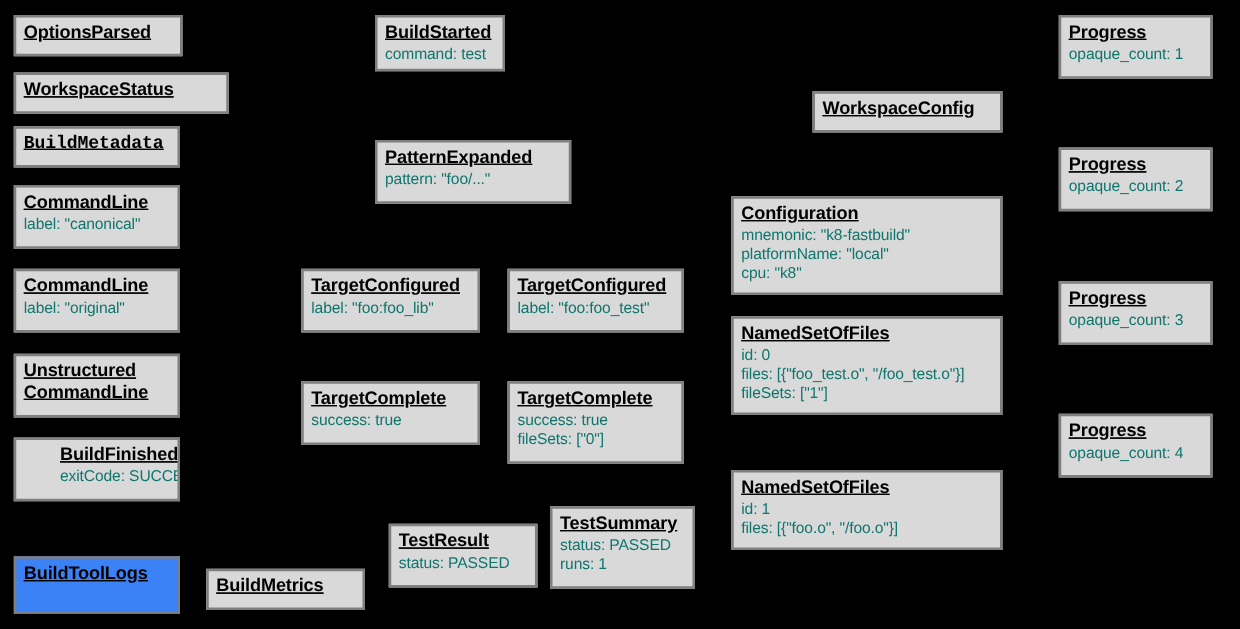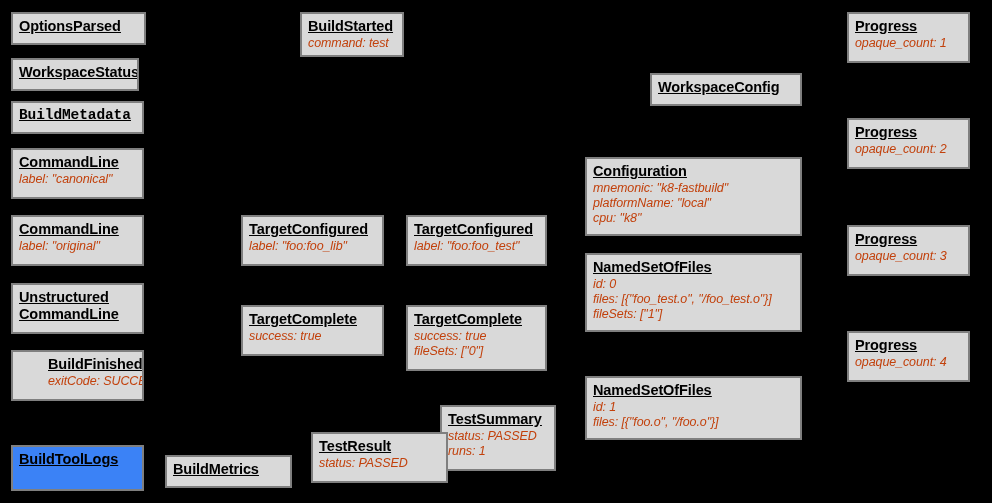--- a/index.html
+++ b/index.html
@@ -36,25 +36,24 @@
   .node-title .tline {
     display: block;
     text-decoration: underline;
   }
   .node-fields {
     margin-top: 1px;
   }
   .node-field {
     font-size: 12.5px;
     font-weight: normal;
-    color: #c2410c;
+    color: #0f766e;
     line-height: 15px;
     white-space: pre;
     letter-spacing: -0.1px;
-    font-style: italic;
   }
 </style>
 </head>
 <body>
 
 <div id="canvas" style="width: 992px; height: 503px; background: rgb(0, 0, 0);">
     <div class="node" style="left: 11px; top: 12px; width: 135px; height: 33px; background: rgb(217, 217, 217); border-color: rgb(127, 127, 127);">
       <div class="node-title"><span class="tline">OptionsParsed</span></div>
     </div>
     <div class="node" style="left: 300px; top: 12px; width: 104px; height: 45px; background: rgb(217, 217, 217); border-color: rgb(127, 127, 127);">
@@ -62,28 +61,34 @@
       <div class="node-fields">
         <div class="node-field">command: test</div>
       </div>
     </div>
     <div class="node" style="left: 847px; top: 12px; width: 123px; height: 51px; background: rgb(217, 217, 217); border-color: rgb(127, 127, 127);">
       <div class="node-title"><span class="tline">Progress</span></div>
       <div class="node-fields">
         <div class="node-field">opaque_count: 1</div>
       </div>
     </div>
-    <div class="node" style="left: 11px; top: 58px; width: 128px; height: 33px; background: rgb(217, 217, 217); border-color: rgb(127, 127, 127);">
+    <div class="node" style="left: 11px; top: 58px; width: 172px; height: 33px; background: rgb(217, 217, 217); border-color: rgb(127, 127, 127);">
       <div class="node-title"><span class="tline">WorkspaceStatus</span></div>
     </div>
     <div class="node" style="left: 650px; top: 73px; width: 152px; height: 33px; background: rgb(217, 217, 217); border-color: rgb(127, 127, 127);">
       <div class="node-title"><span class="tline">WorkspaceConfig</span></div>
     </div>
     <div class="node" style="left: 11px; top: 101px; width: 133px; height: 33px; background: rgb(217, 217, 217); border-color: rgb(127, 127, 127); font-family: Liberation Mono, monospace;">
       <div class="node-title"><span class="tline">BuildMetadata</span></div>
+    </div>
+    <div class="node" style="left: 300px; top: 112px; width: 157px; height: 51px; background: rgb(217, 217, 217); border-color: rgb(127, 127, 127);">
+      <div class="node-title"><span class="tline">PatternExpanded</span></div>
+      <div class="node-fields">
+        <div class="node-field">pattern: "foo/..."</div>
+      </div>
     </div>
     <div class="node" style="left: 847px; top: 118px; width: 123px; height: 51px; background: rgb(217, 217, 217); border-color: rgb(127, 127, 127);">
       <div class="node-title"><span class="tline">Progress</span></div>
       <div class="node-fields">
         <div class="node-field">opaque_count: 2</div>
       </div>
     </div>
     <div class="node" style="left: 11px; top: 148px; width: 133px; height: 51px; background: rgb(217, 217, 217); border-color: rgb(127, 127, 127);">
       <div class="node-title"><span class="tline">CommandLine</span></div>
       <div class="node-fields">
@@ -165,21 +170,21 @@
         <div class="node-field">files: [{"foo.o", "/foo.o"}]</div>
       </div>
     </div>
     <div class="node" style="left: 440px; top: 405px; width: 116px; height: 66px; background: rgb(217, 217, 217); border-color: rgb(127, 127, 127);">
       <div class="node-title"><span class="tline">TestSummary</span></div>
       <div class="node-fields">
         <div class="node-field">status: PASSED</div>
         <div class="node-field">runs: 1</div>
       </div>
     </div>
-    <div class="node" style="left: 311px; top: 432px; width: 137px; height: 51px; background: rgb(217, 217, 217); border-color: rgb(127, 127, 127);">
+    <div class="node" style="left: 311px; top: 419px; width: 119px; height: 51px; background: rgb(217, 217, 217); border-color: rgb(127, 127, 127);">
       <div class="node-title"><span class="tline">TestResult</span></div>
       <div class="node-fields">
         <div class="node-field">status: PASSED</div>
       </div>
     </div>
     <div class="node" style="left: 11px; top: 445px; width: 133px; height: 46px; background: #3b82f6; border-color: rgb(127, 127, 127);">
       <div class="node-title"><span class="tline">BuildToolLogs</span></div>
     </div>
     <div class="node" style="left: 165px; top: 455px; width: 127px; height: 33px; background: rgb(217, 217, 217); border-color: rgb(127, 127, 127);">
       <div class="node-title"><span class="tline">BuildMetrics</span></div>

